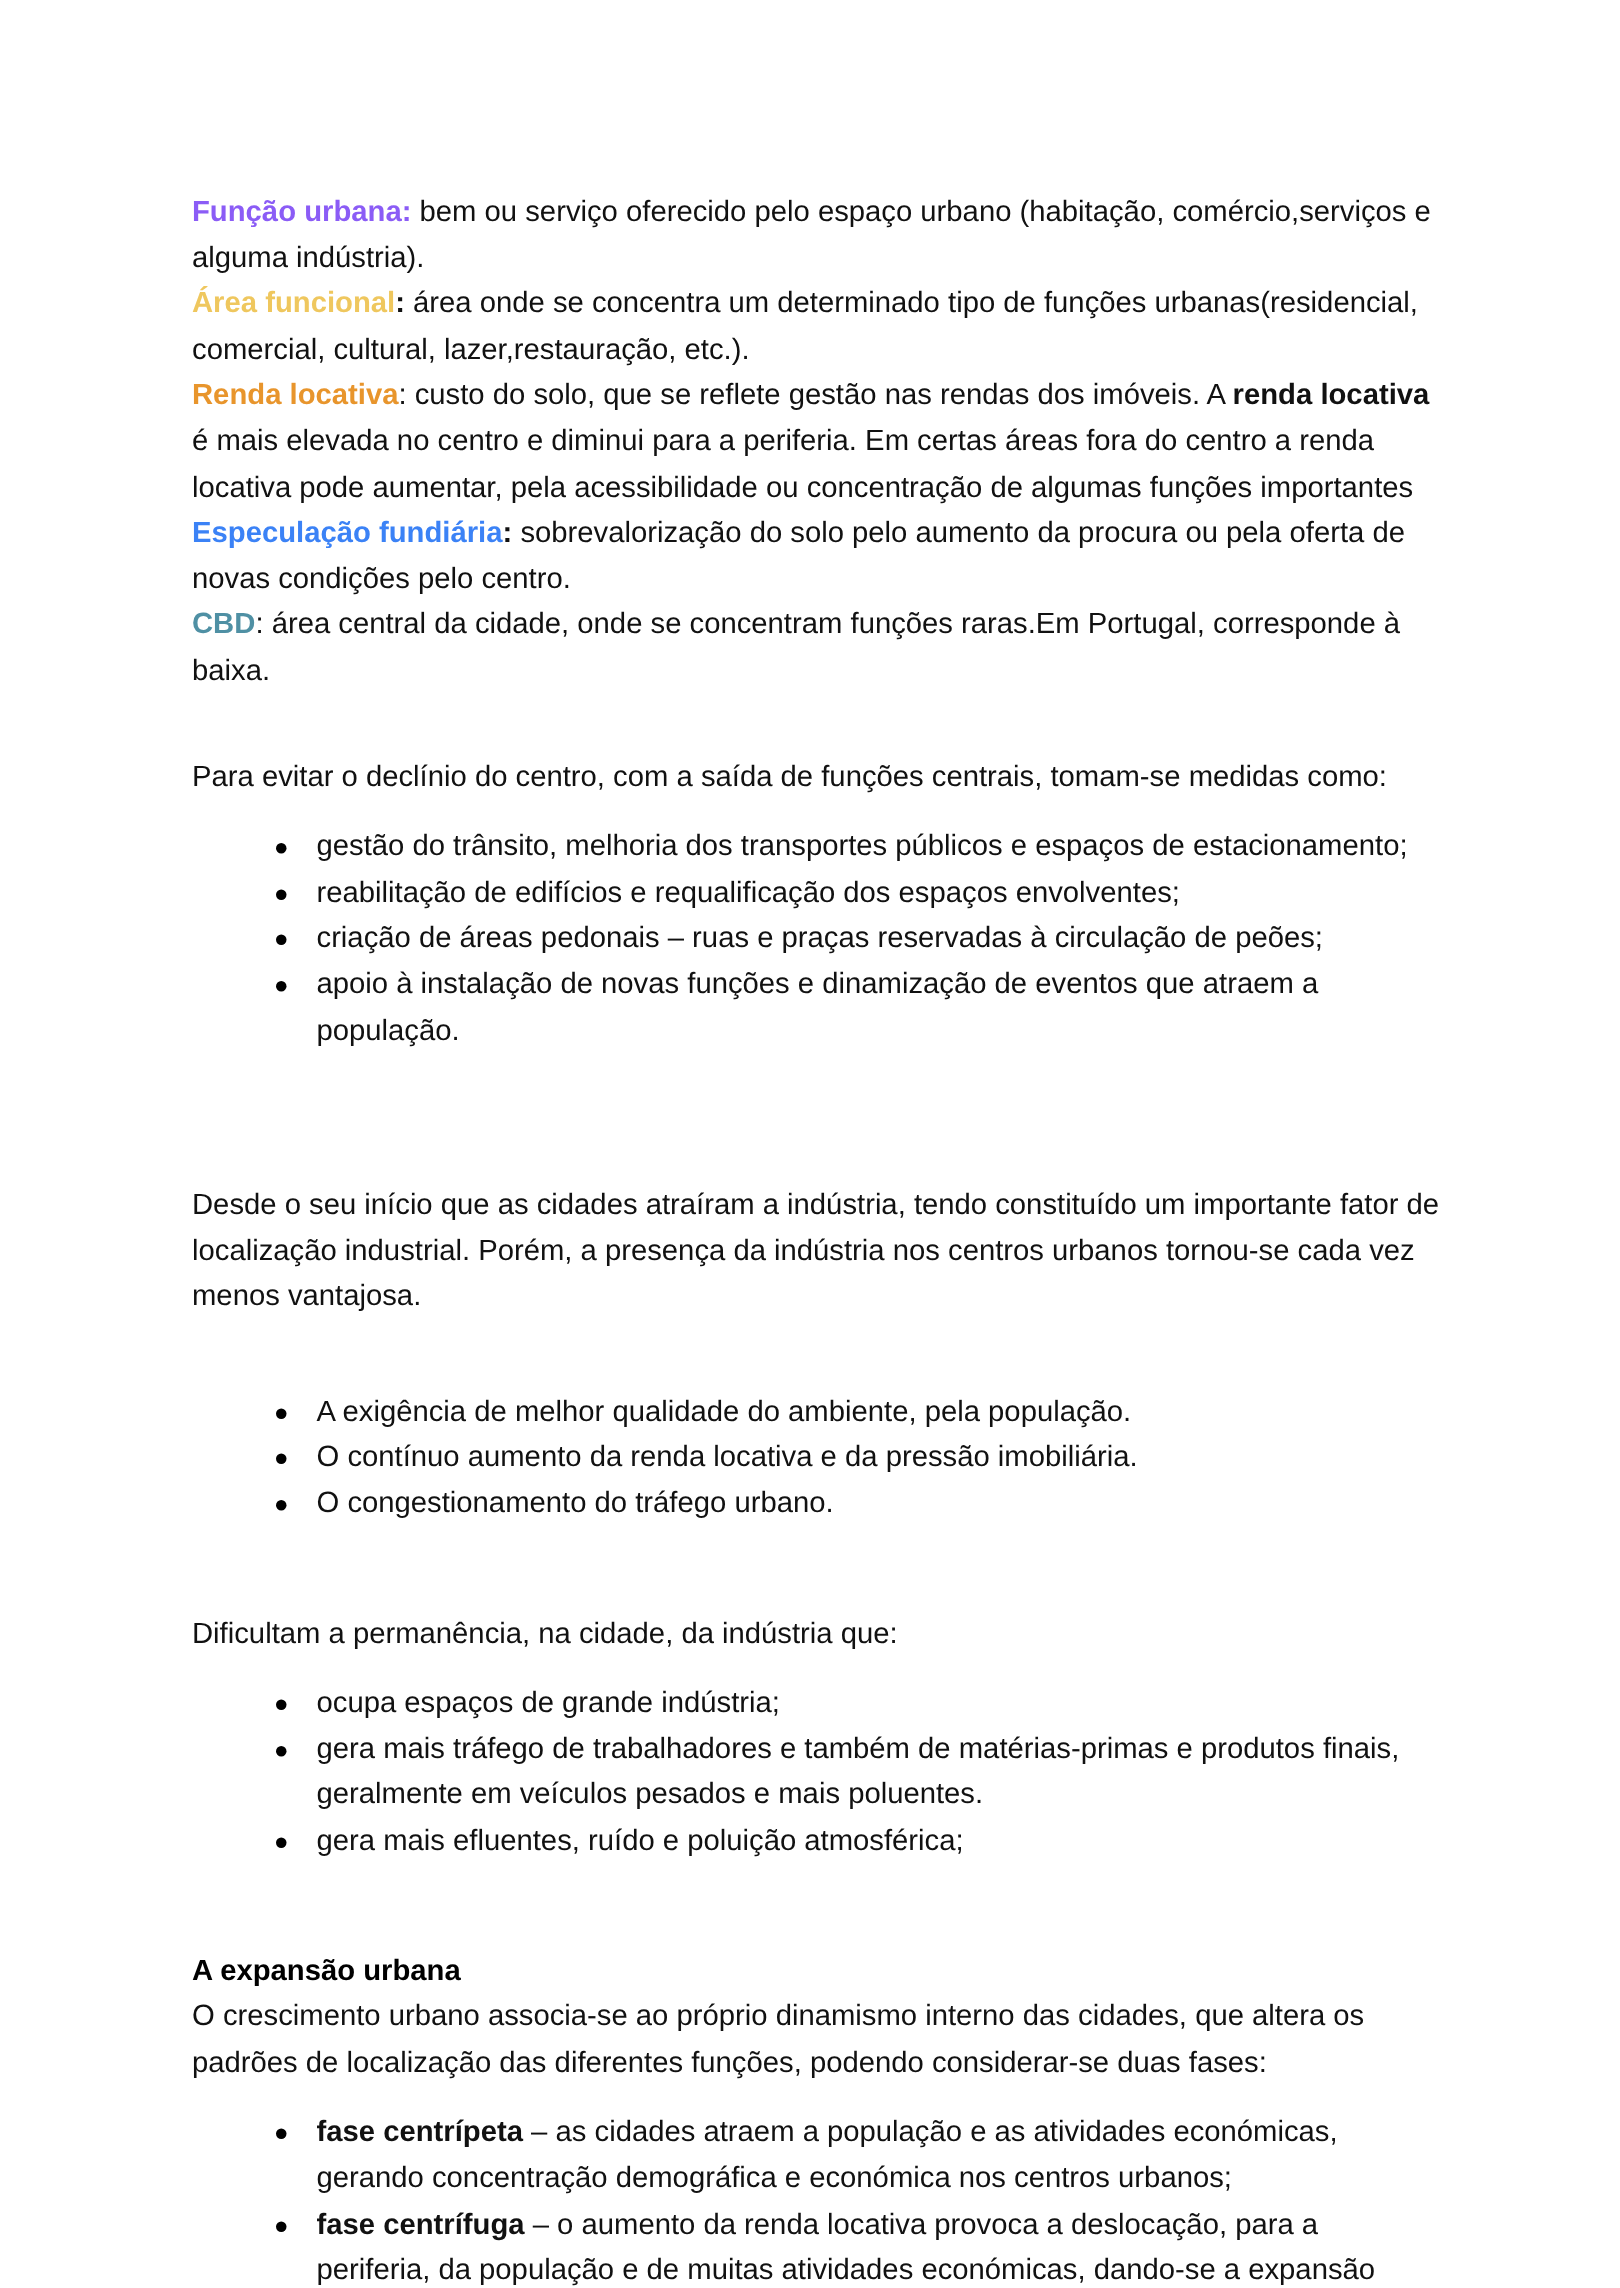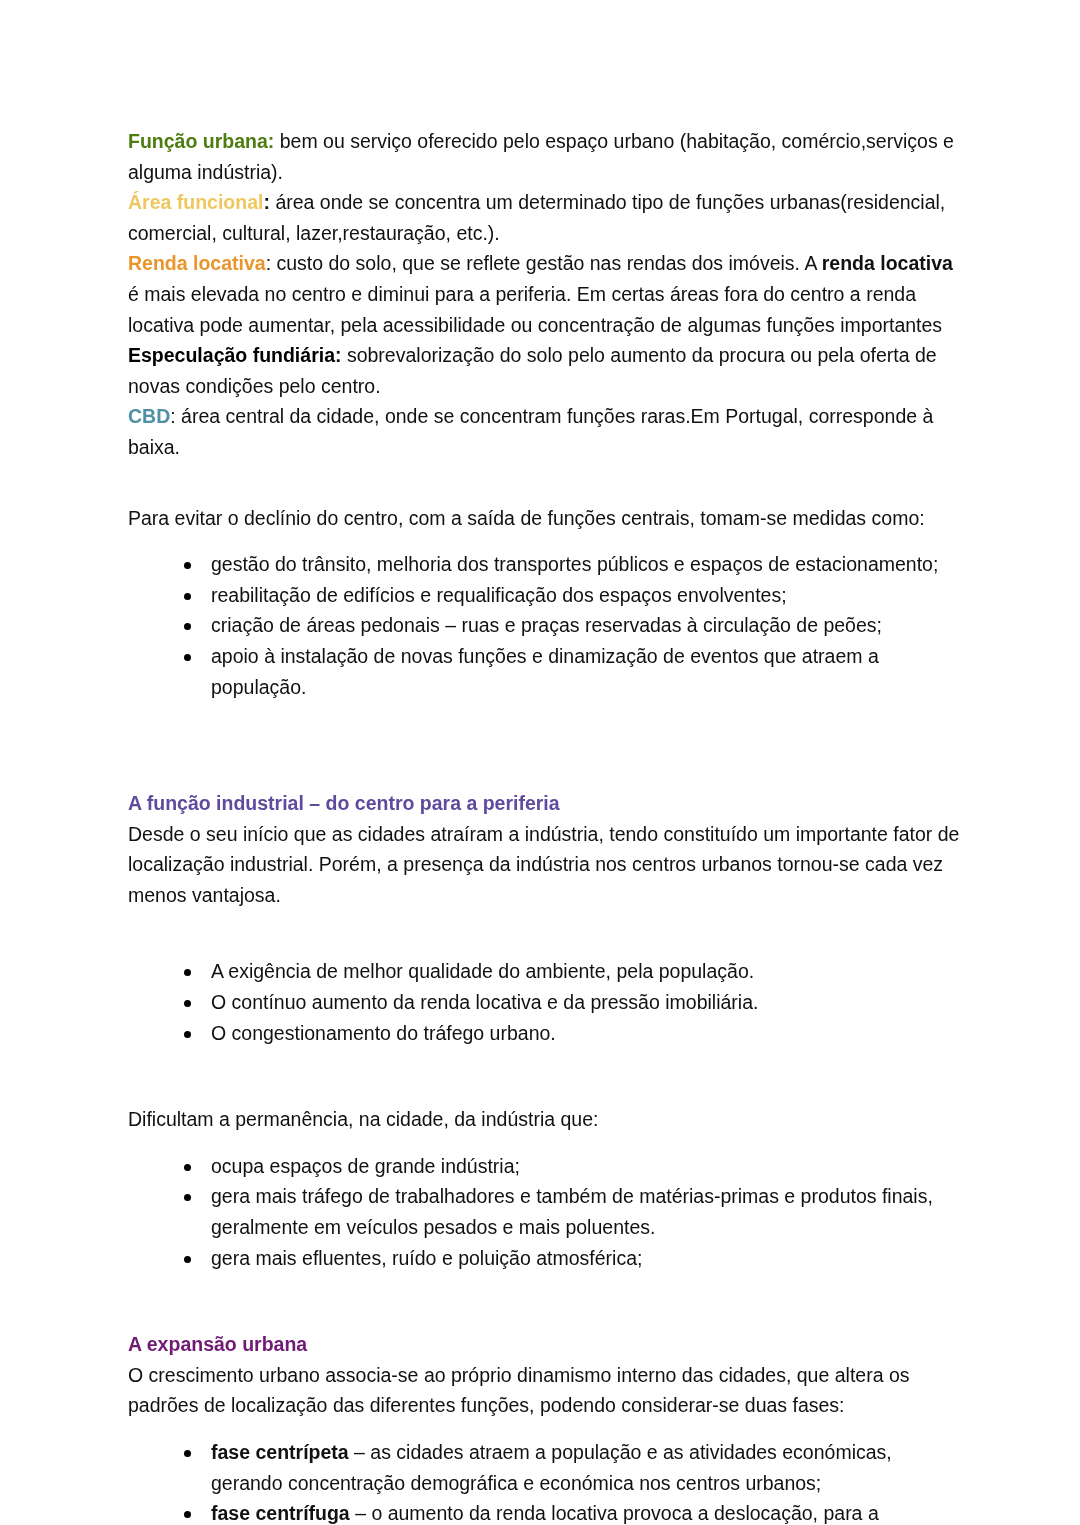--- a/index.html
+++ b/index.html
@@ -24,36 +24,36 @@
   }
   .doc {
     font-size: 19.5px;
     line-height: 30.6px;
     color: #111;
   }
   p.para {
     margin: 0;
     text-align: left;
   }
-  .term-blue   { color: #4d7c0f; font-weight: bold; }
+  .term-blue   { color: #8b5cf6; font-weight: bold; }
   .term-gold   { color: #efc75e; font-weight: bold; }
   .term-orange { color: #e8952c; font-weight: bold; }
-  .term-pink   { color: #000000; font-weight: bold; }
+  .term-pink   { color: #3b82f6; font-weight: bold; }
   .term-teal   { color: #4f90a4; font-weight: bold; }
   .b { font-weight: bold; }
   .u { text-decoration: underline; }
 
   h2.heading {
     margin: 0;
     font-size: 19.5px;
     line-height: 30.6px;
     font-weight: bold;
   }
   h2.purple { color: #5f4a9e; }
-  h2.red    { color: #701a75; }
+  h2.red    { color: #000000; }
 
   ul.bullets {
     margin: 16px;
     padding: 0;
     list-style: none;
   }
   ul.bullets > li {
     position: relative;
     padding-left: 67px;
     margin: 0;
@@ -106,21 +106,20 @@
 
     <ul class="bullets">
       <li>gestão do trânsito, melhoria dos transportes públicos e espaços de estacionamento;</li>
       <li>reabilitação de edifícios e requalificação dos espaços envolventes;</li>
       <li>criação de áreas pedonais – ruas e praças reservadas à circulação de peões;</li>
       <li>apoio à instalação de novas funções e dinamização de eventos que atraem a população.</li>
     </ul>
 
     <div class="gap-xl"></div>
 
-    <h2 class="heading purple">A função industrial – do centro para a periferia</h2>
 
     <p class="para">Desde o seu início que as cidades atraíram a indústria, tendo constituído um importante fator de localização industrial. Porém, a presença da indústria nos centros urbanos tornou-se cada vez menos vantajosa.</p>
 
     <div class="gap-sm"></div>
 
     <ul class="bullets">
       <li>A exigência de melhor qualidade do ambiente, pela população.</li>
       <li>O contínuo aumento da renda locativa e da pressão imobiliária.</li>
       <li>O congestionamento do tráfego urbano.</li>
     </ul>

